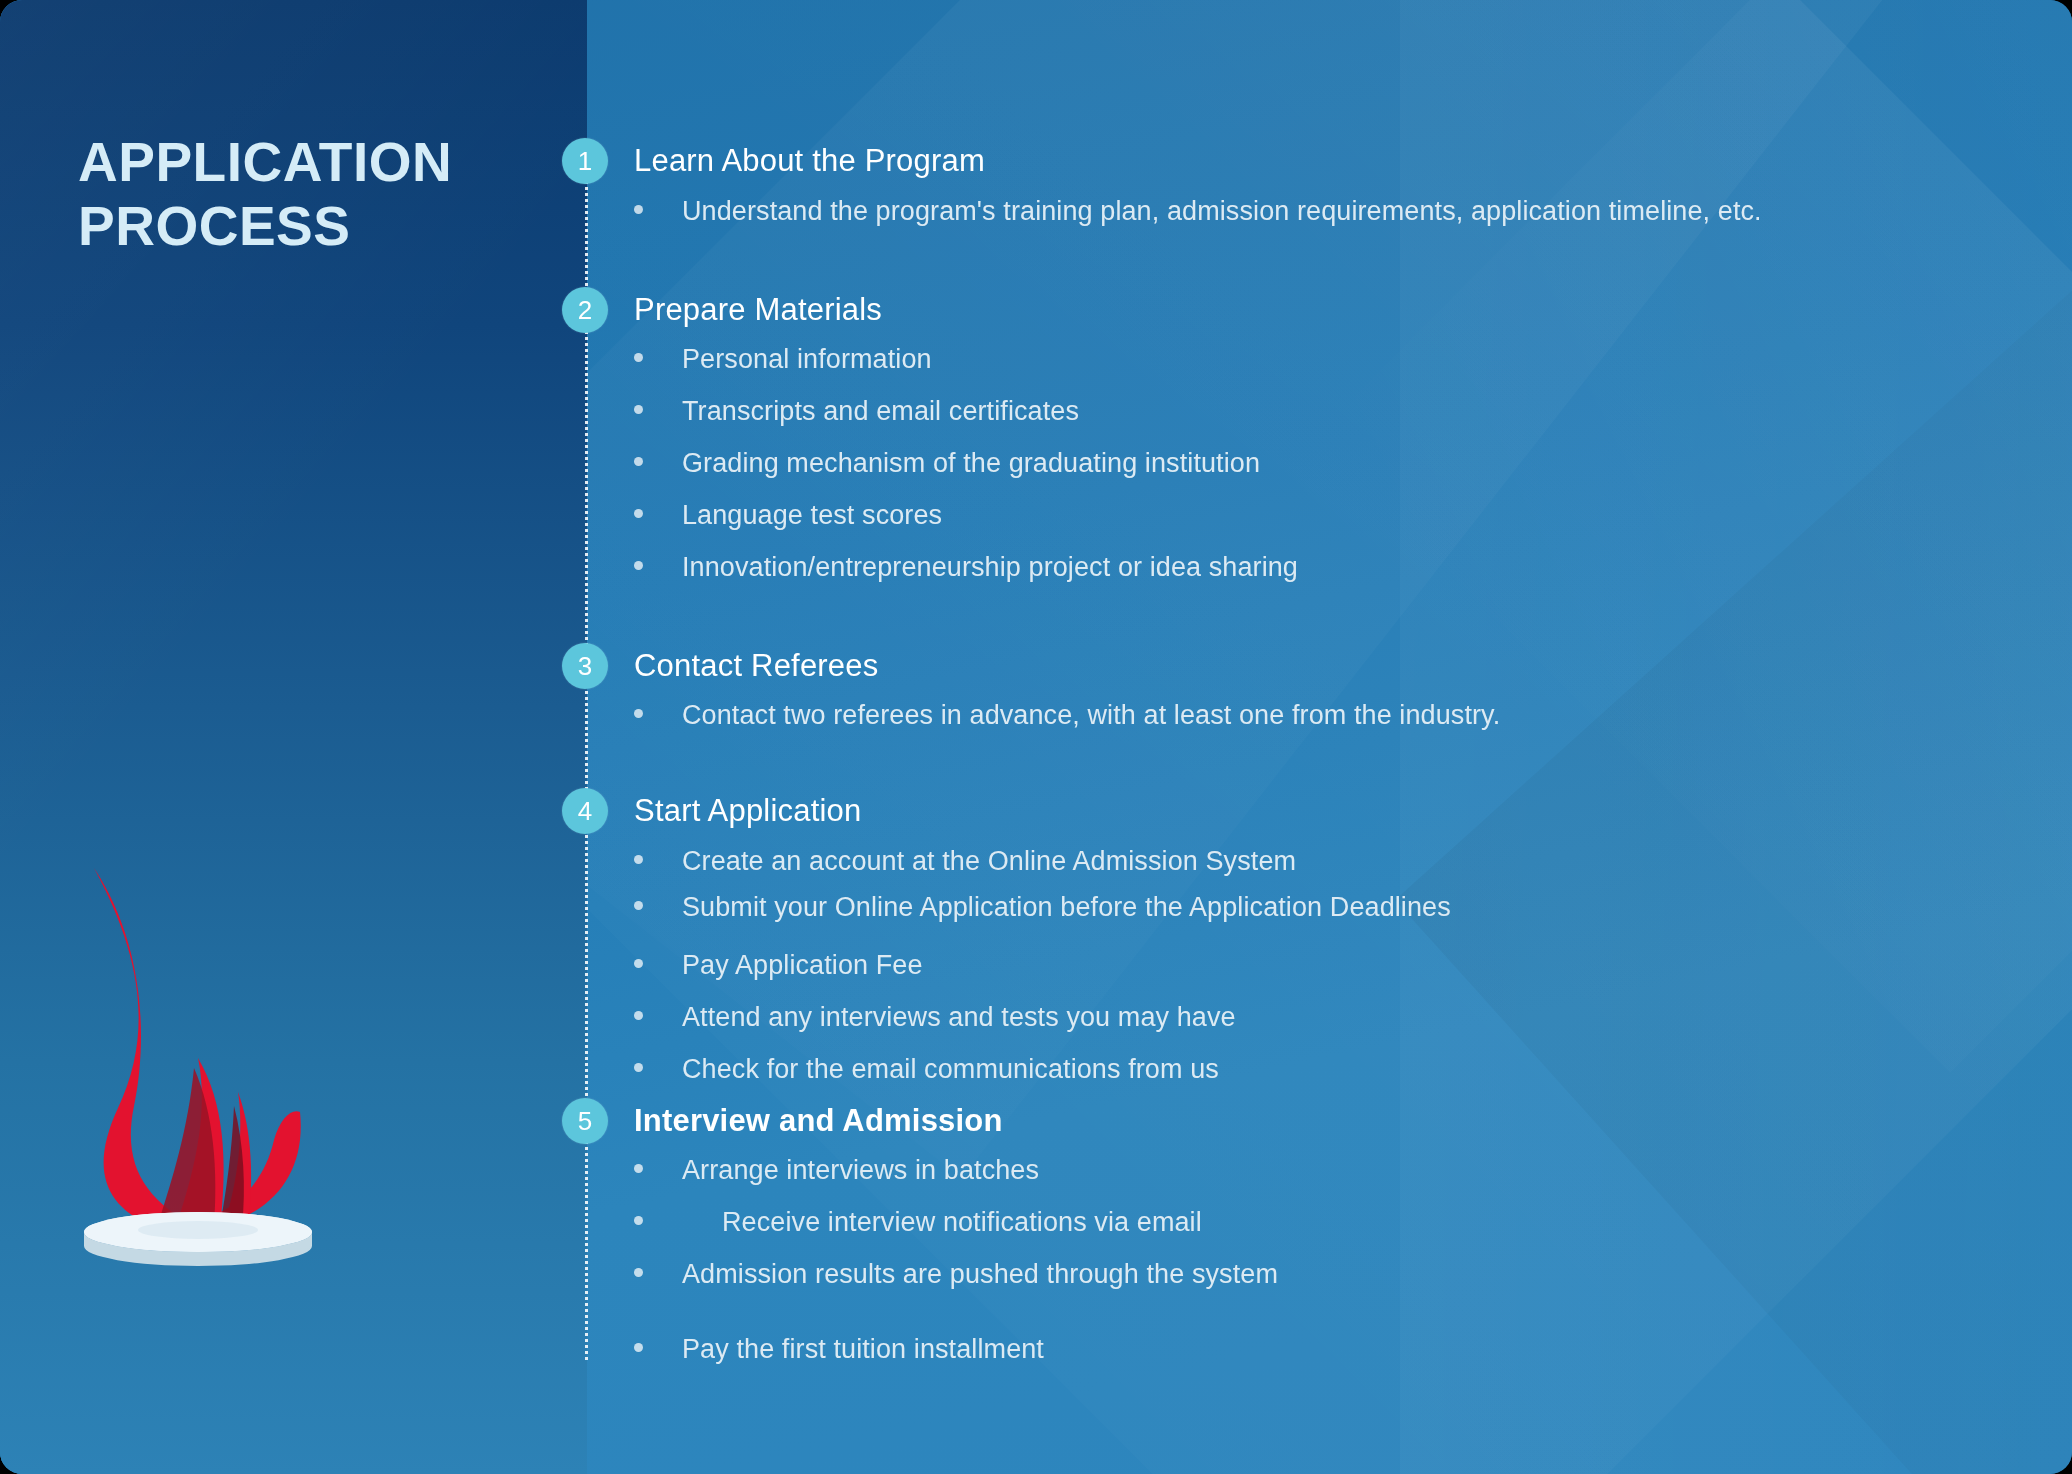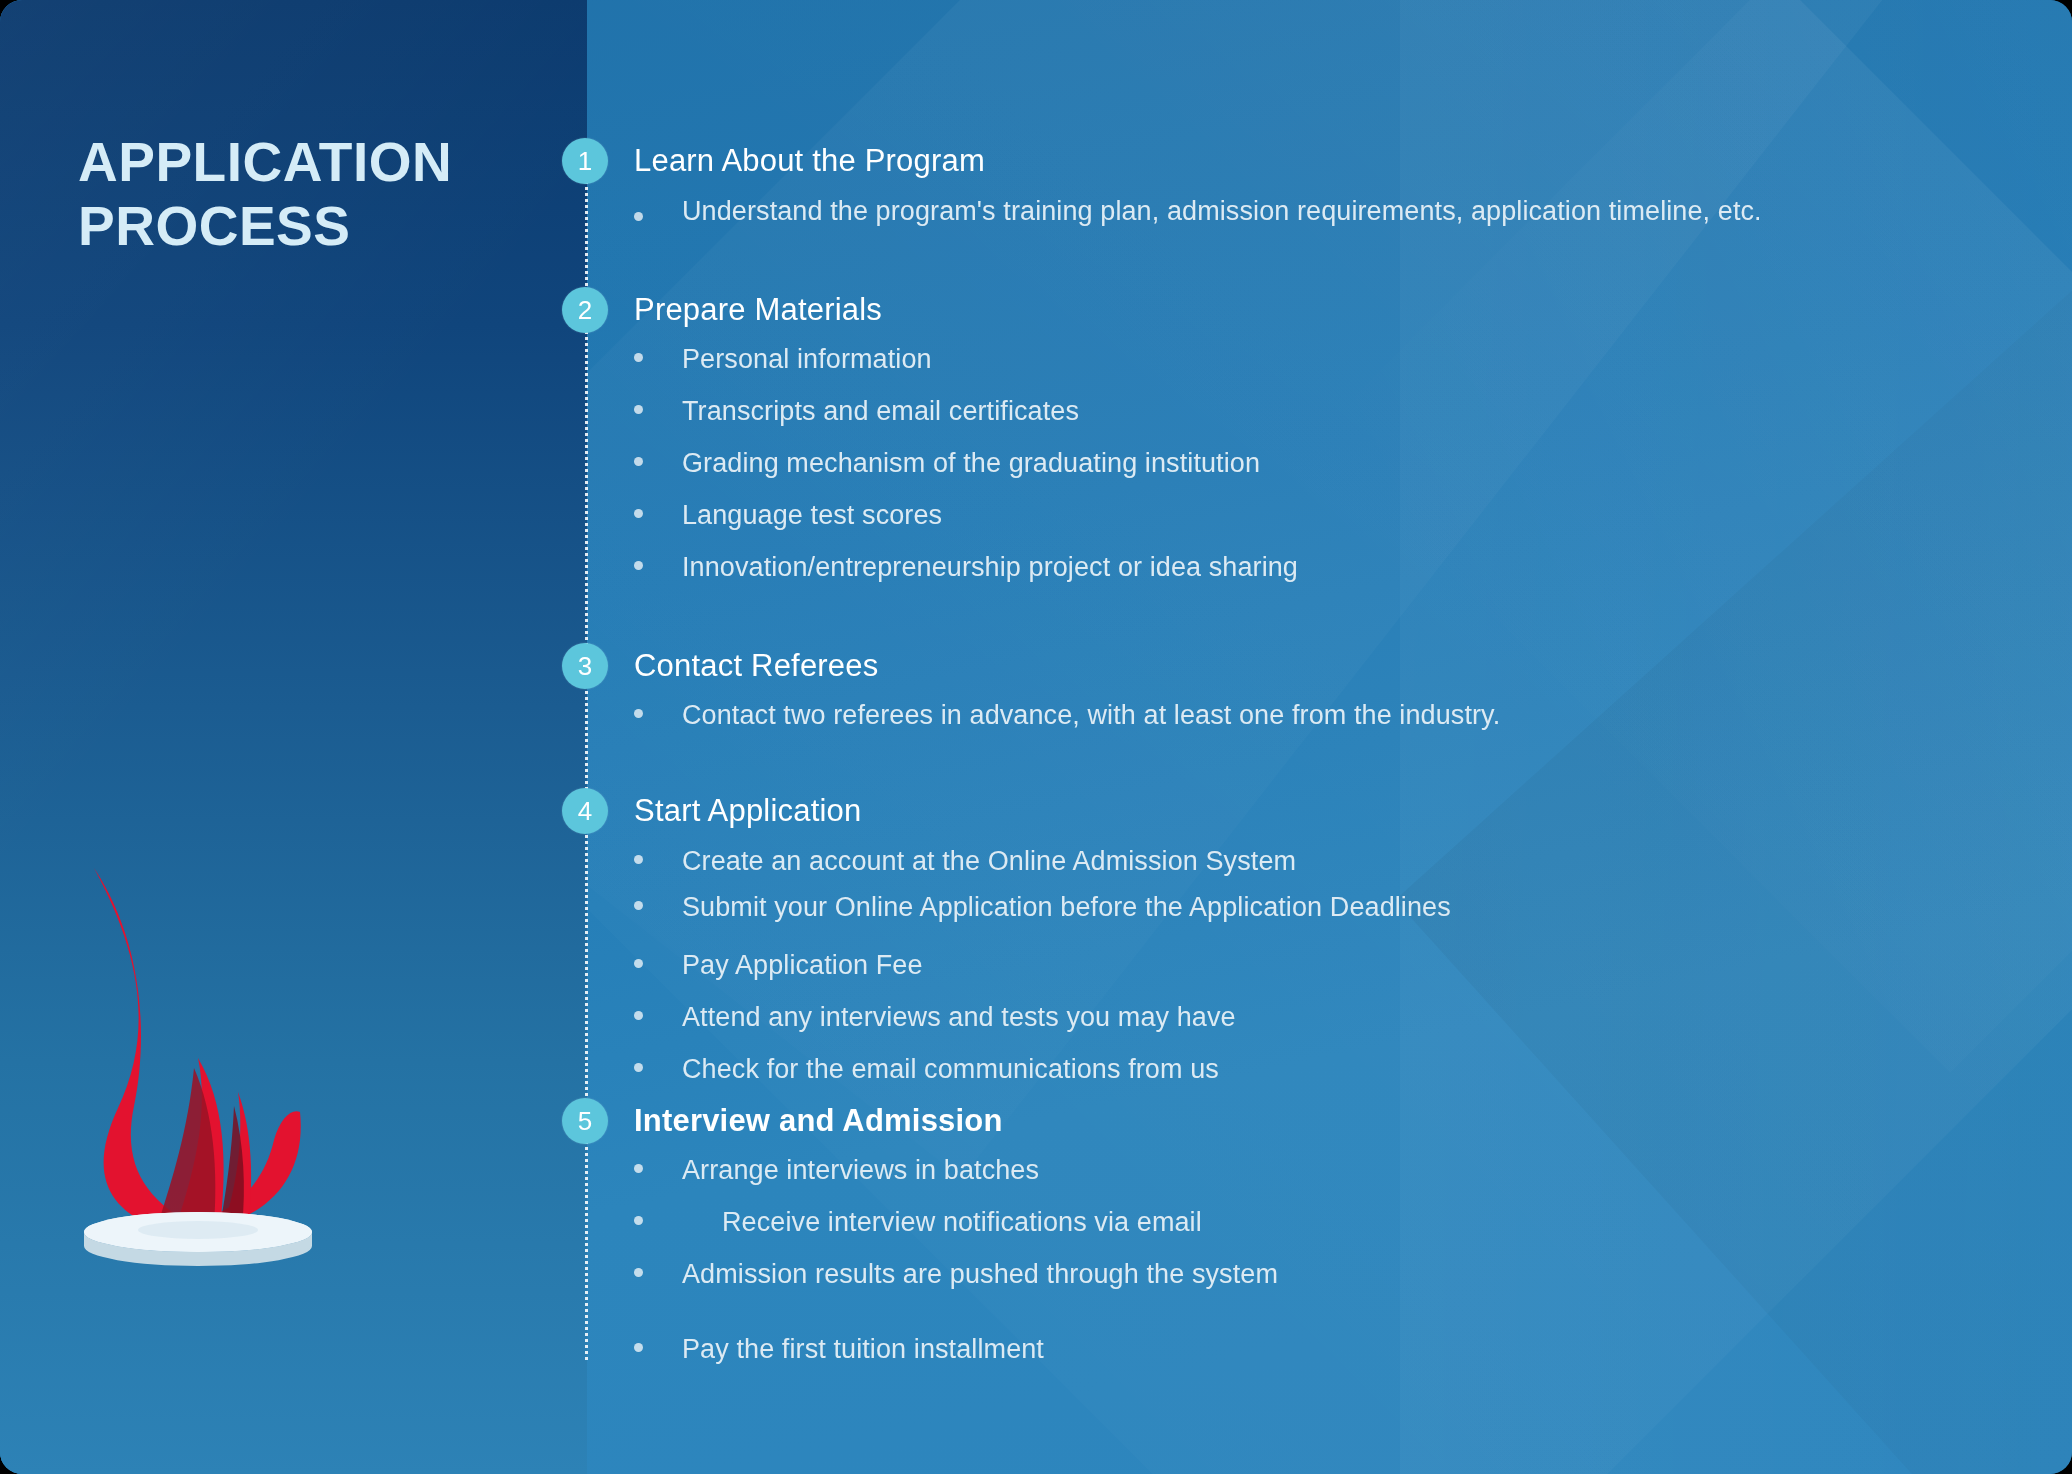--- a/index.html
+++ b/index.html
@@ -141,21 +141,21 @@
       <ellipse cx="150" cy="392" rx="114" ry="20" fill="#EDF5FA"></ellipse>
       <ellipse cx="150" cy="390" rx="60" ry="9" fill="#D9E8F1" opacity=".8"></ellipse>
     </svg>
   </div>
 
   <div class="timeline-line"></div>
 
   <div class="steps" id="steps-root">
       <div class="step-marker" style="top: 138px;">1</div>
       <div class="step-title" style="top: 143px;">Learn About the Program</div>
-      <div class="bullet-row" style="top: 196px; align-items: flex-end;">
+      <div class="bullet-row" style="top: 196px;">
         <span class="bullet-dot"></span>
         <span class="bullet-text">Understand the program's training plan, admission requirements, application timeline, etc.</span>
       </div>
       <div class="step-marker" style="top: 287px;">2</div>
       <div class="step-title" style="top: 292px;">Prepare Materials</div>
       <div class="bullet-row" style="top: 344px;">
         <span class="bullet-dot"></span>
         <span class="bullet-text">Personal information</span>
       </div>
       <div class="bullet-row" style="top: 396px;">

